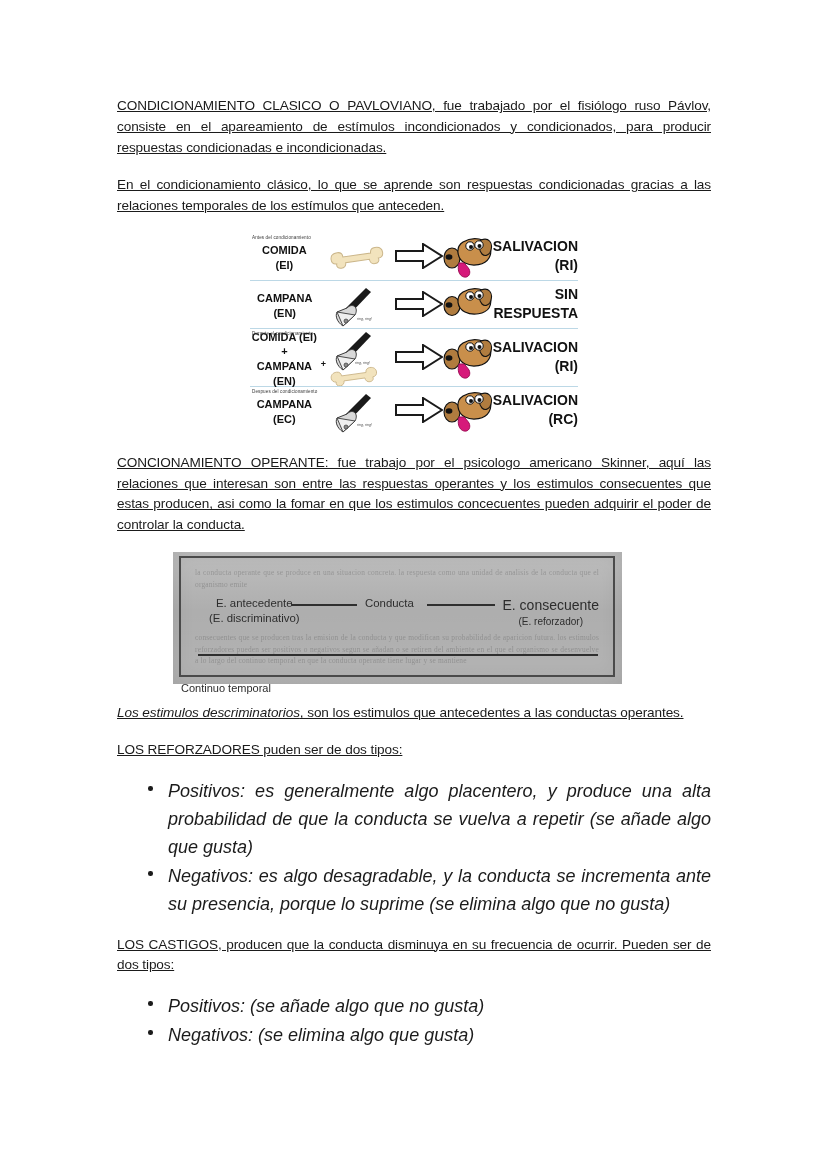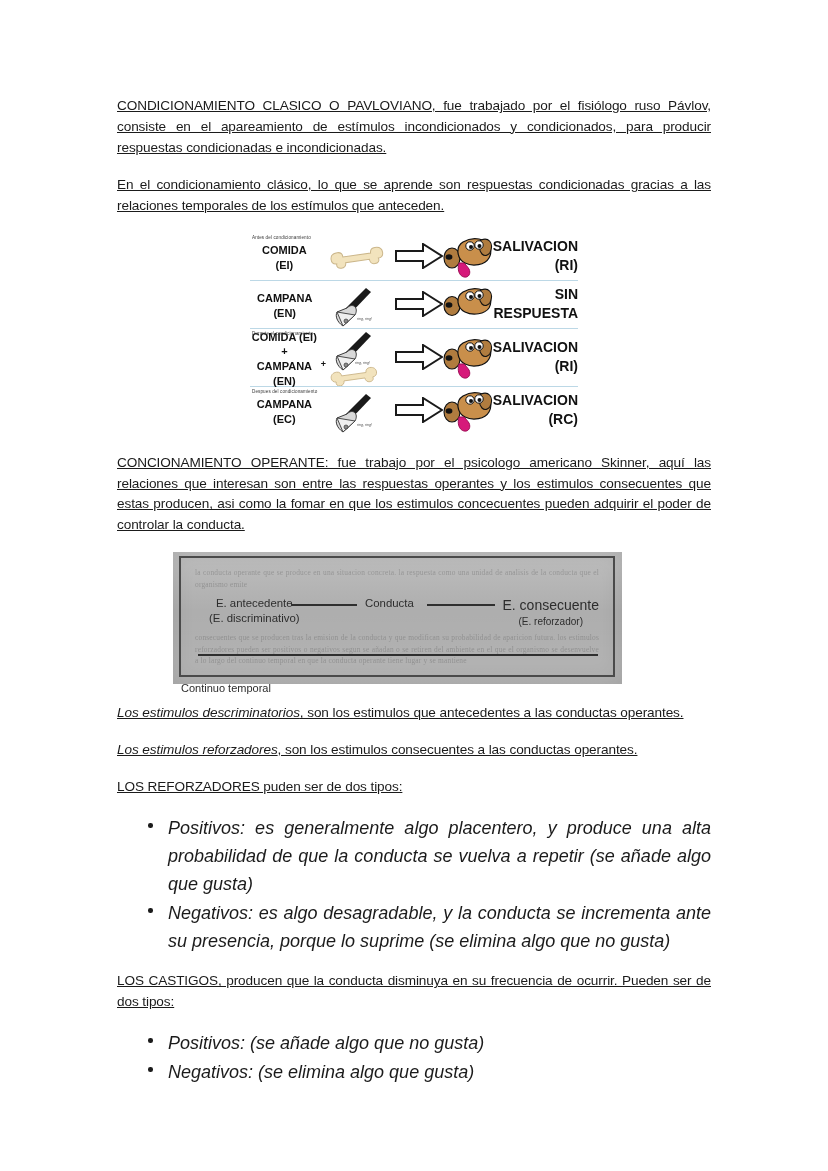--- a/index.html
+++ b/index.html
@@ -415,21 +415,20 @@
 
           <div class="op-rule"></div>
 
           <div class="op-caption">Continuo temporal</div>
         </div>
       </div>
     </div>
 
     <p class="para"><span class="it">Los estimulos descriminatorios</span><span>, son los estimulos que antecedentes a las conductas operantes.</span></p>
 
-    <p class="para nojust"><span class="it">Los estimulos reforzadores</span><span>, son los estimulos consecuentes a las conductas operantes.</span></p>
 
     <p class="para nojust">LOS REFORZADORES puden ser de dos tipos:</p>
 
     <ul class="bullets">
       <li>Positivos: es generalmente algo placentero, y produce una alta probabilidad de que la conducta se vuelva a repetir (se añade algo que gusta)</li>
       <li>Negativos: es algo desagradable, y la conducta se incrementa ante su presencia, porque lo suprime (se elimina algo que no gusta)</li>
     </ul>
 
     <p class="para">LOS CASTIGOS, producen que la conducta disminuya en su frecuencia de ocurrir. Pueden ser de dos tipos:</p>
 

